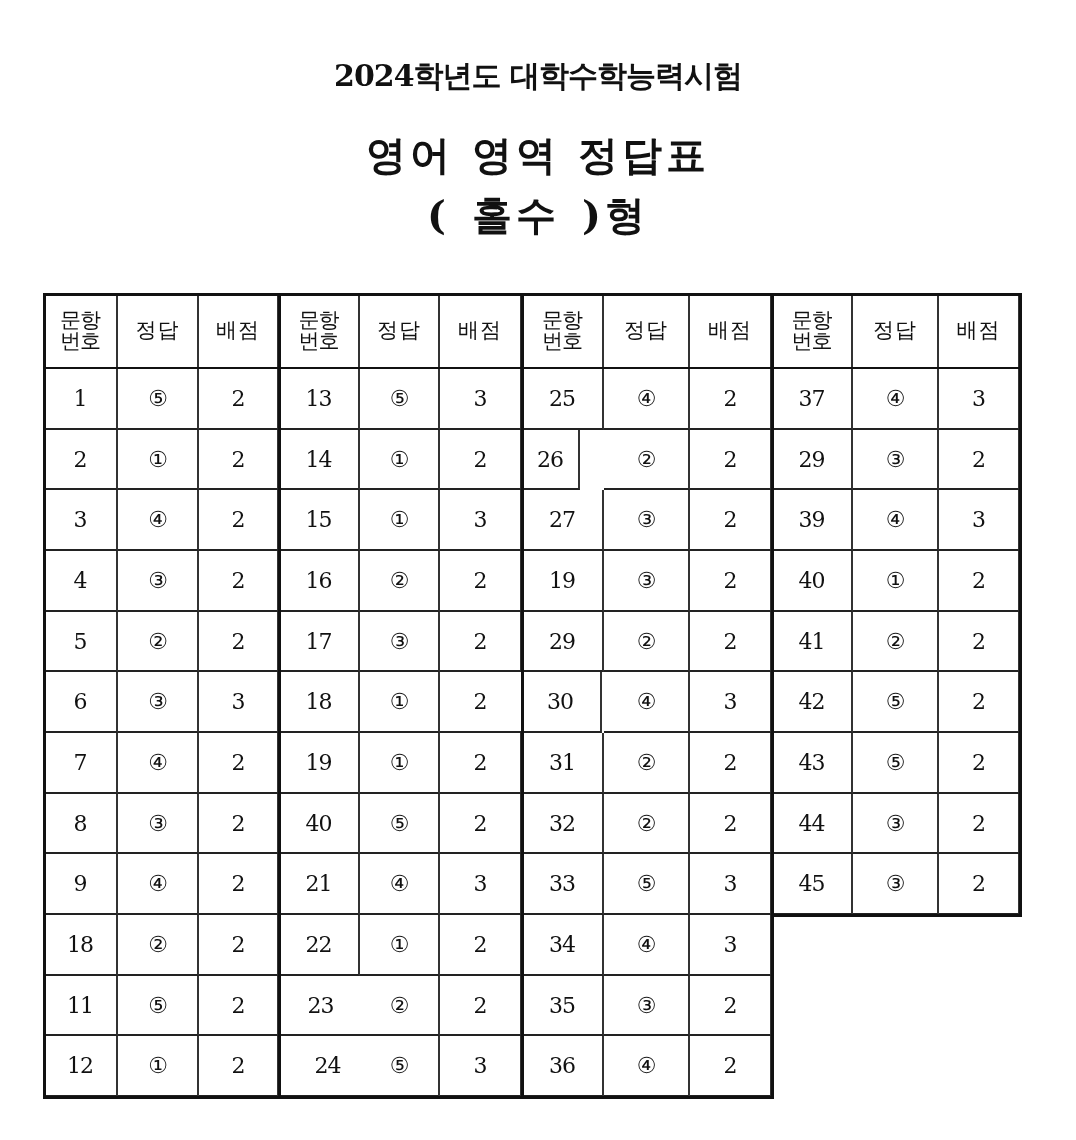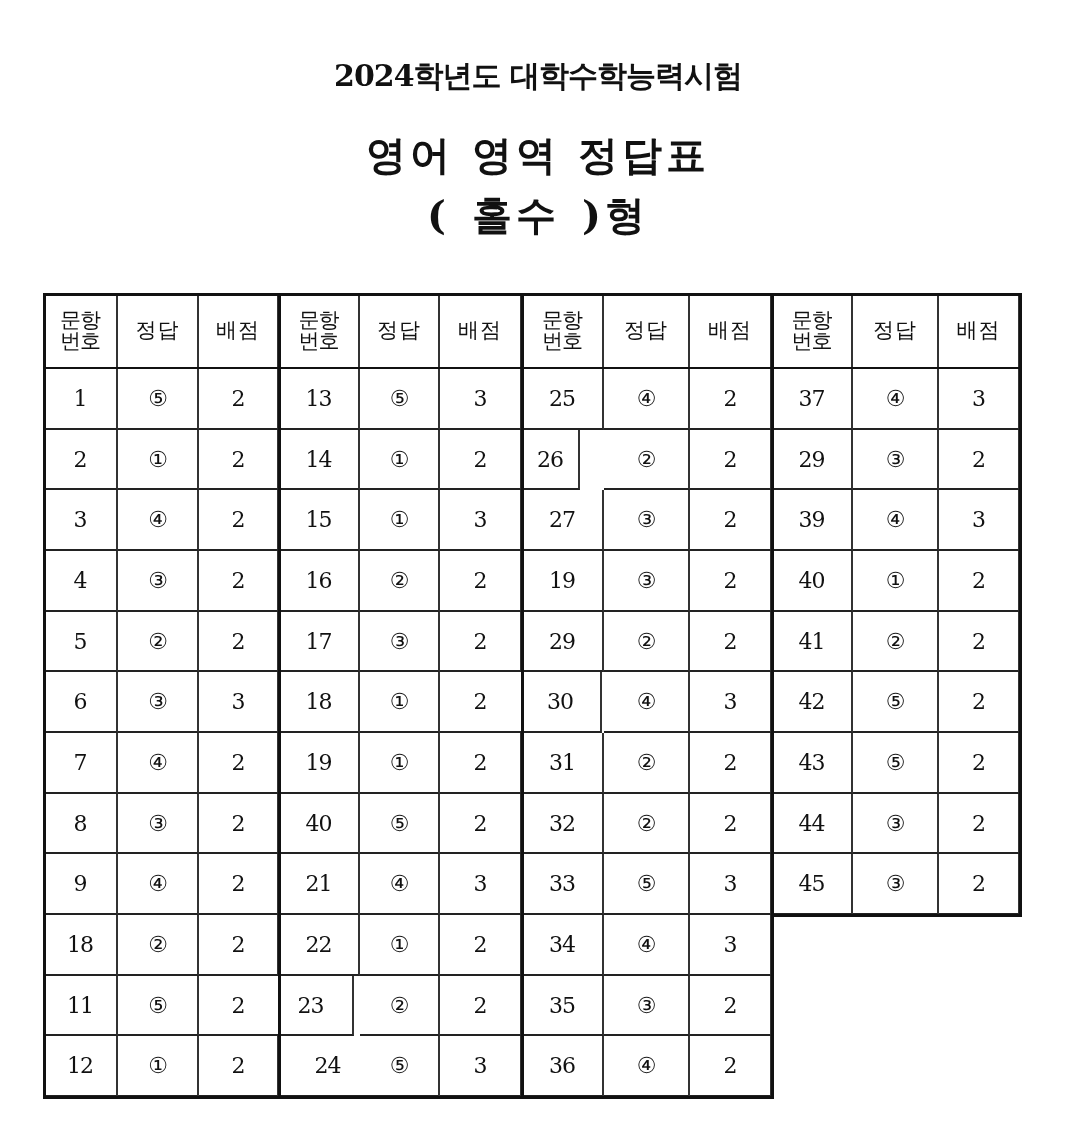--- a/index.html
+++ b/index.html
@@ -78,21 +78,21 @@
     <div class="cell " style="left: 279px; top: 369px; width: 81px; height: 61px;">13</div>
     <div class="cell " style="left: 279px; top: 430px; width: 81px; height: 60px;">14</div>
     <div class="cell " style="left: 279px; top: 490px; width: 81px; height: 61px;">15</div>
     <div class="cell " style="left: 279px; top: 551px; width: 81px; height: 61px;">16</div>
     <div class="cell " style="left: 279px; top: 612px; width: 81px; height: 60px;">17</div>
     <div class="cell " style="left: 279px; top: 672px; width: 81px; height: 61px;">18</div>
     <div class="cell " style="left: 279px; top: 733px; width: 81px; height: 61px;">19</div>
     <div class="cell " style="left: 279px; top: 794px; width: 81px; height: 60px;">40</div>
     <div class="cell " style="left: 279px; top: 854px; width: 81px; height: 61px;">21</div>
     <div class="cell " style="left: 279px; top: 915px; width: 81px; height: 61px;">22</div>
-    <div class="cell " style="left: 269px; top: 976px; width: 85px; height: 60px;">23</div>
+    <div class="cell " style="left: 279px; top: 976px; width: 85px; height: 60px;">23</div>
     <div class="cell " style="left: 279px; top: 1036px; width: 99px; height: 61px;">24</div>
     <div class="cell h" style="left: 360px; top: 294px; width: 80px; height: 75px;">정답</div>
     <div class="cell " style="left: 360px; top: 369px; width: 80px; height: 61px;">⑤</div>
     <div class="cell " style="left: 360px; top: 430px; width: 80px; height: 60px;">①</div>
     <div class="cell " style="left: 360px; top: 490px; width: 80px; height: 61px;">①</div>
     <div class="cell " style="left: 360px; top: 551px; width: 80px; height: 61px;">②</div>
     <div class="cell " style="left: 360px; top: 612px; width: 80px; height: 60px;">③</div>
     <div class="cell " style="left: 360px; top: 672px; width: 80px; height: 61px;">①</div>
     <div class="cell " style="left: 360px; top: 733px; width: 80px; height: 61px;">①</div>
     <div class="cell " style="left: 360px; top: 794px; width: 80px; height: 60px;">⑤</div>

